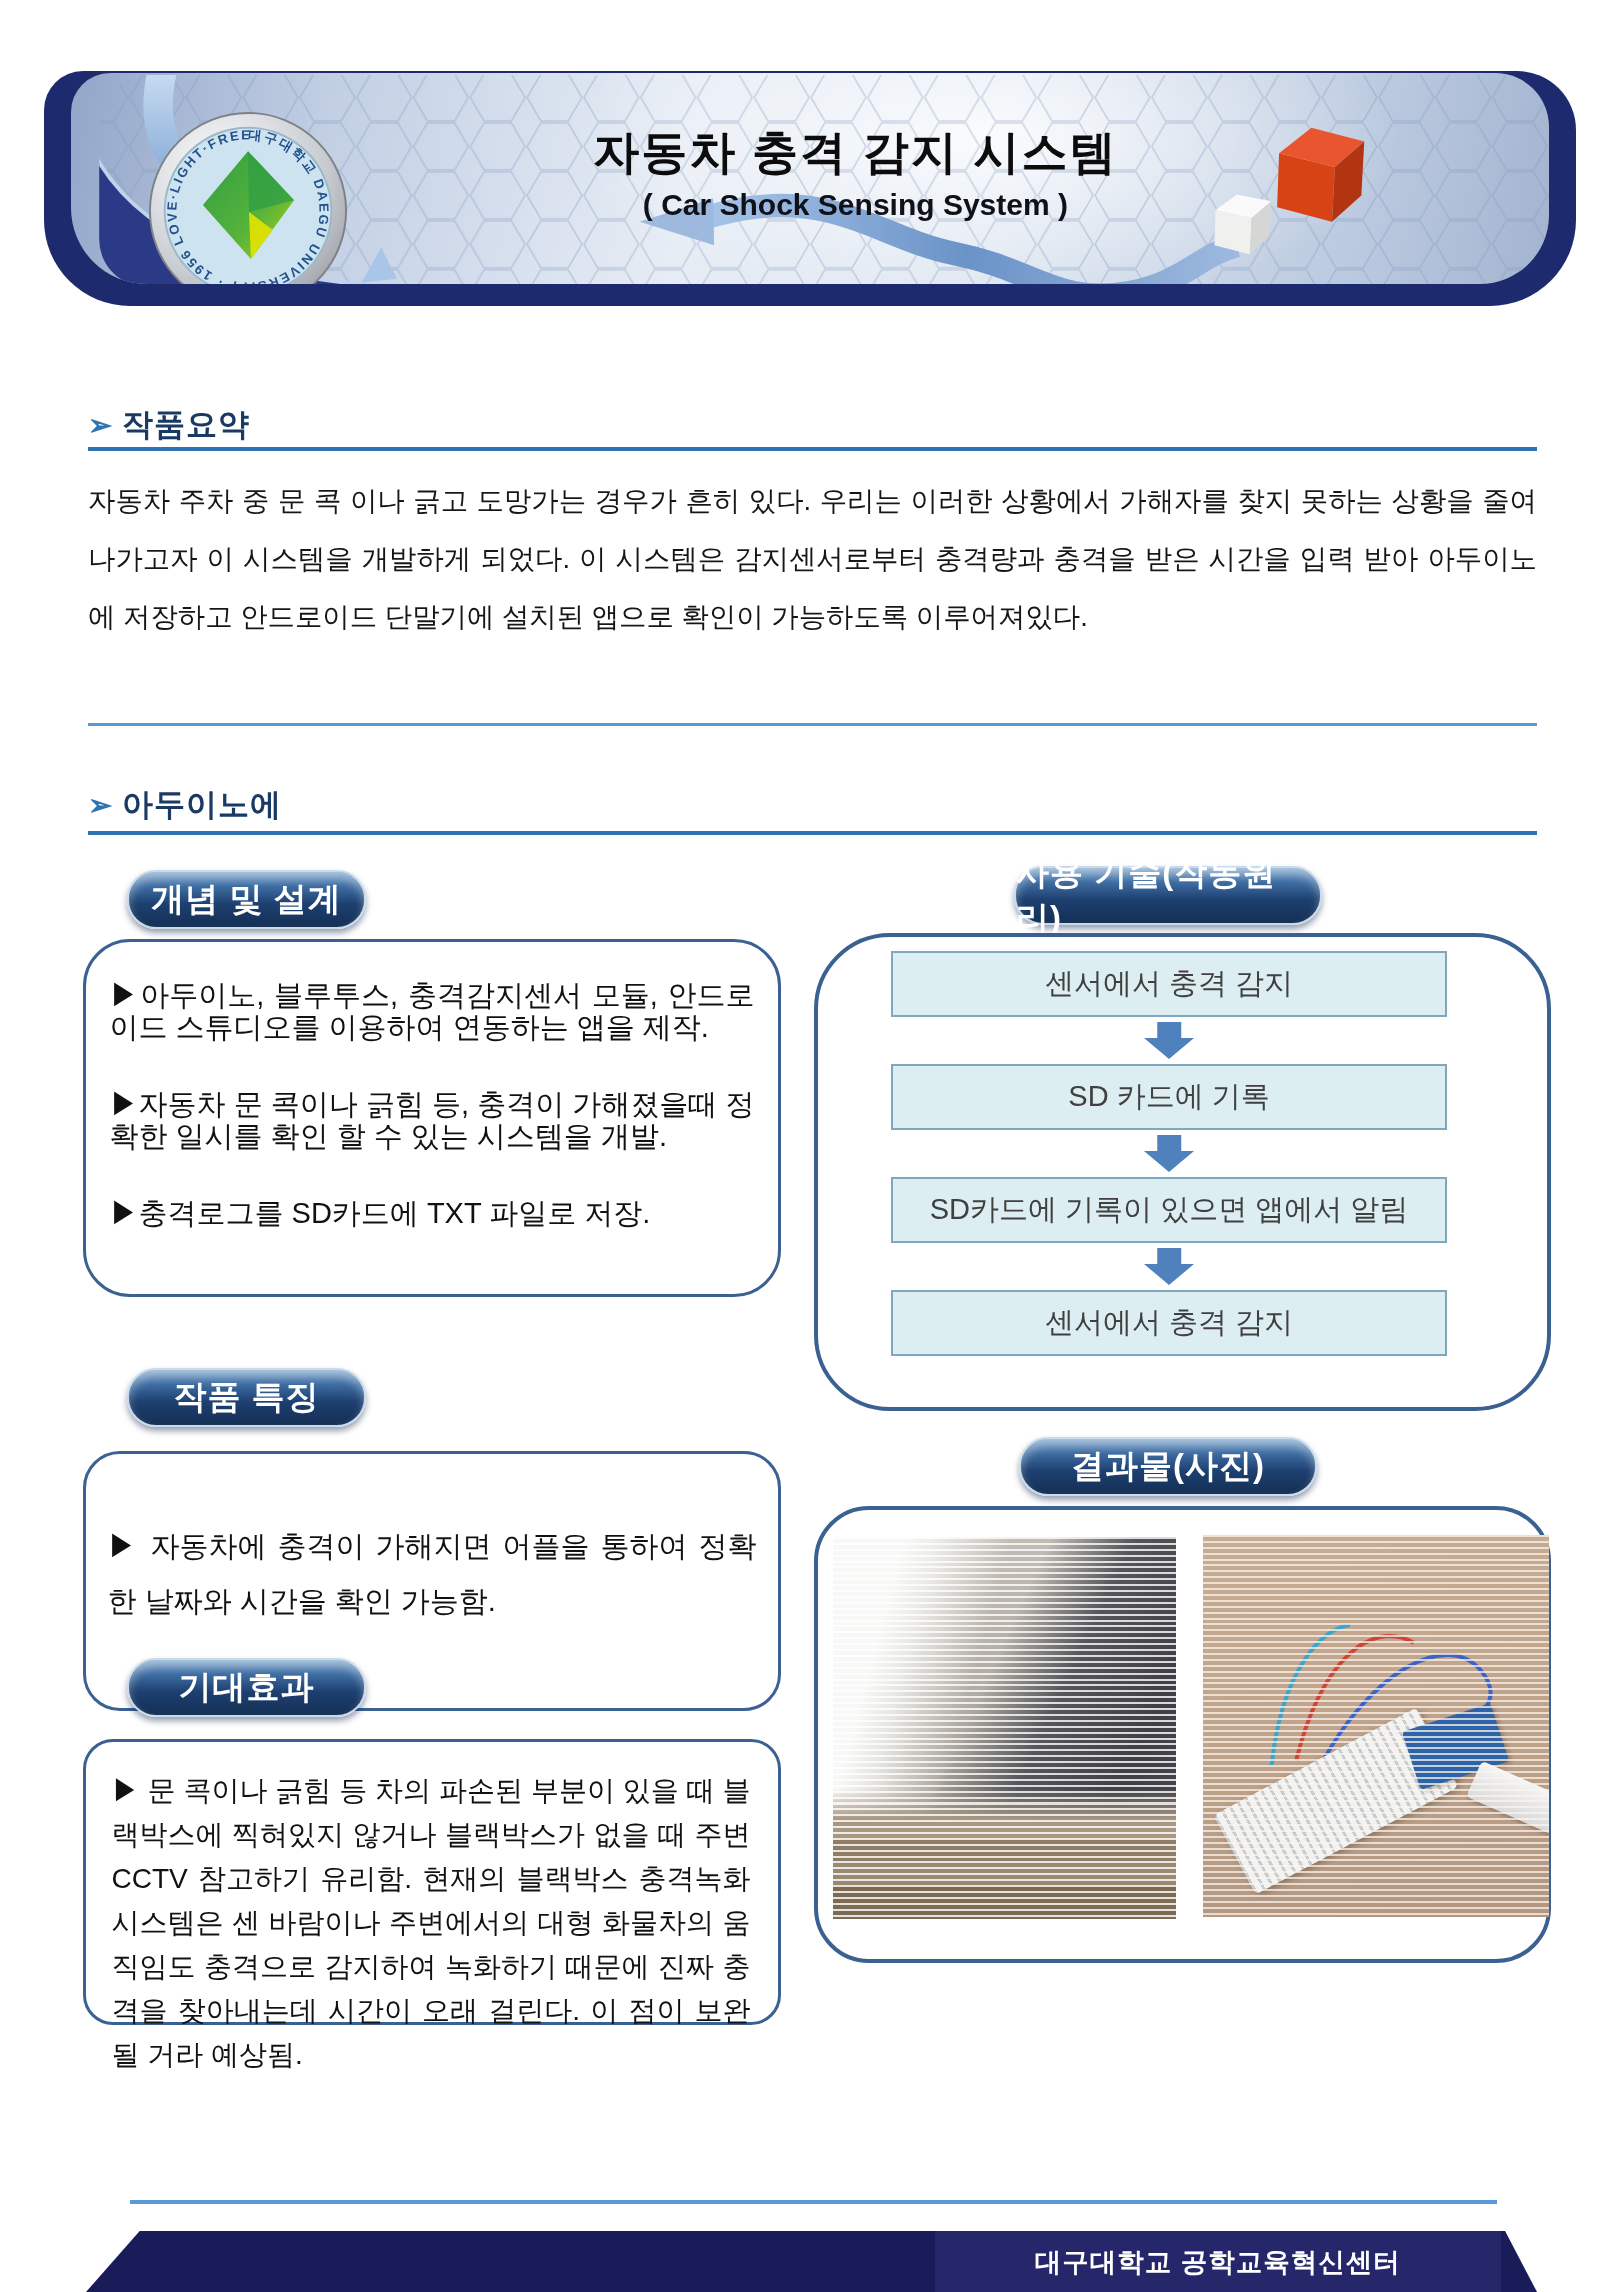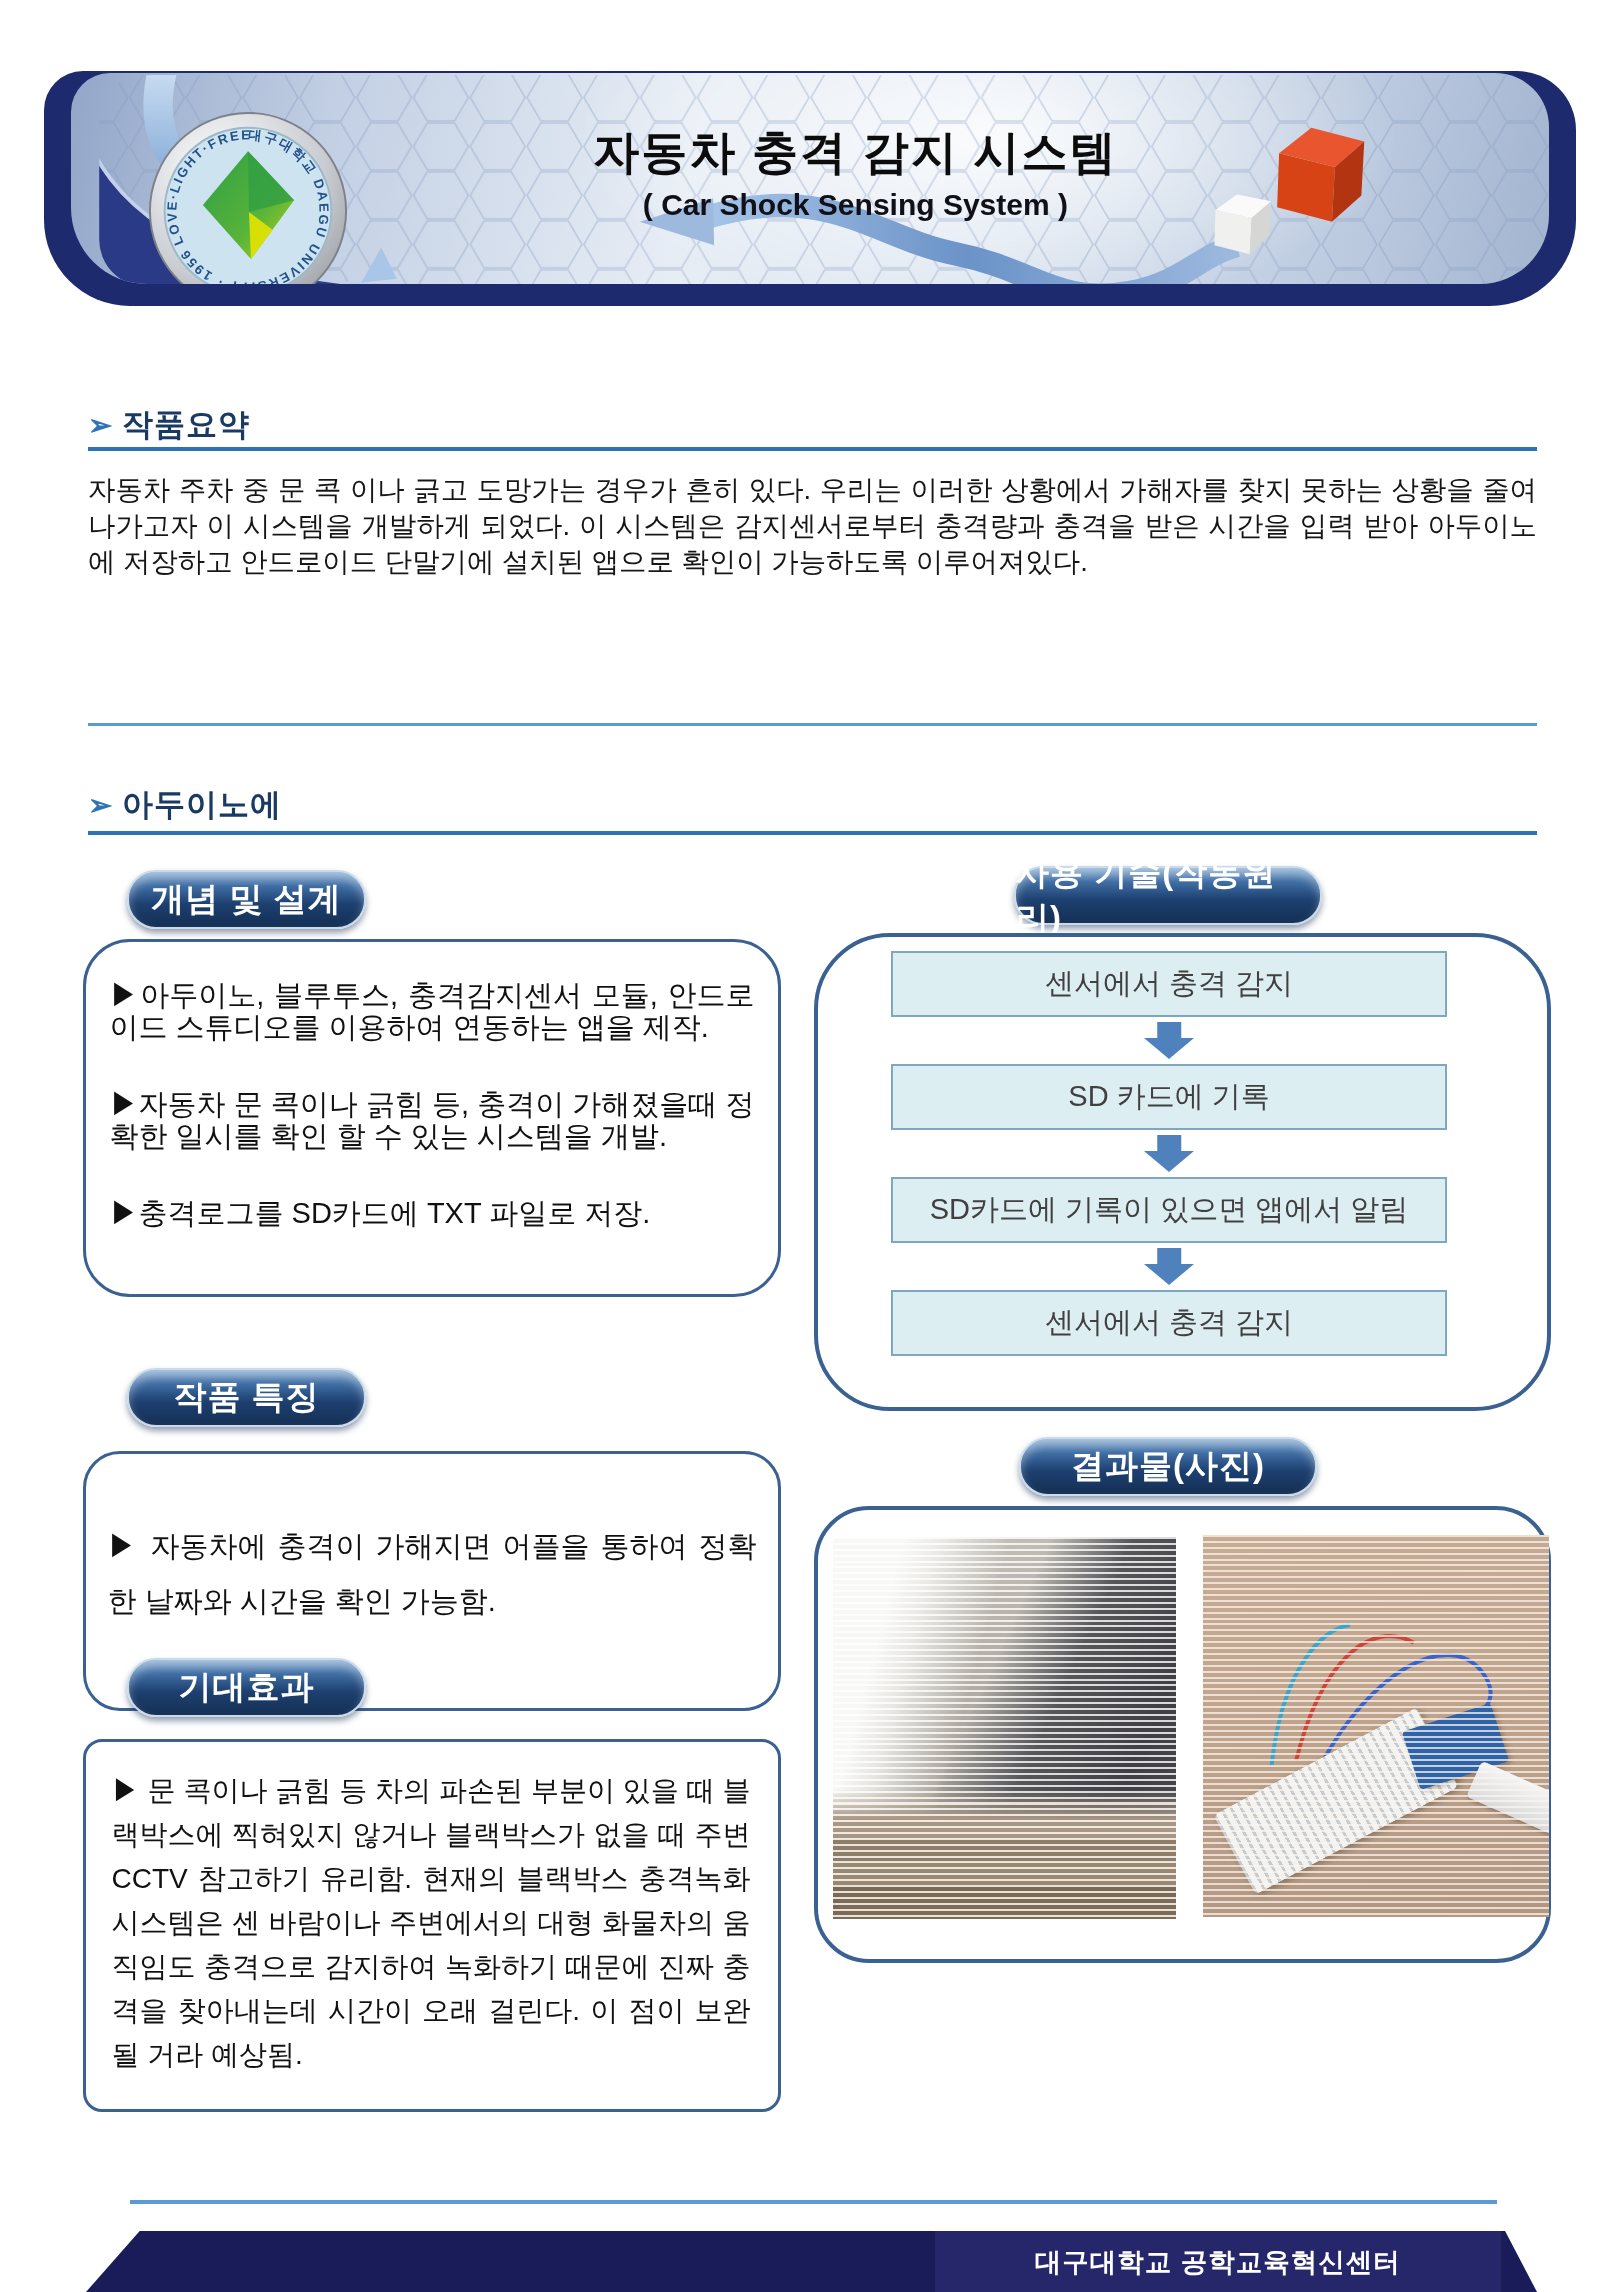--- a/index.html
+++ b/index.html
@@ -23,35 +23,35 @@
 
   
   .sec-head{position:absolute;left:88px;display:flex;align-items:center;gap:9.8px;}
   .sec-bullet{color:#2e74b5;font-size:29px;font-weight:bold;line-height:1;}
   .sec-title{font-size:31px;font-weight:bold;color:#1a3a63;letter-spacing:1px;}
   .rule{position:absolute;left:88px;width:1449px;background:#2e74b5;}
   .rule.thick{height:3.9px;}
   .rule.thin{height:2.9px;background:#5b9bd5;}
 
   .summary-body{position:absolute;left:88px;top:472px;width:1449px;margin:0;
-                font-size:27.4px;line-height:36px;text-align:justify;color:#161616;}
+                font-size:27.4px;line-height:58px;text-align:justify;color:#161616;}
 
   
   .pill{position:absolute;height:55px;border-radius:29px;display:flex;align-items:center;justify-content:center;
         color:#fff;font-weight:bold;font-size:33px;letter-spacing:1px;
         background:linear-gradient(180deg,#7fa6cd 0%,#3f6da3 26%,#1d4070 58%,#142f54 100%);
         border:2.9px solid #c9dbeb;box-shadow:0 3.9px 6.9px rgba(20,40,80,.45), inset 0 5.9px 9.8px rgba(255,255,255,.35);}
 
   
   .rbox{position:absolute;background:#ffffff;border:3.9px solid #3a6191;box-sizing:border-box;}
   .rbox.concept{left:83px;top:939px;width:698px;height:358px;border-radius:47px;padding:37px 23.5px 0 23.5px;}
   .rbox.concept p{margin:0 0 45px 0;font-size:29px;line-height:32px;text-align:justify;}
   .rbox.features{left:83px;top:1451px;width:698px;height:260px;border-radius:37px;padding:65px 21.6px 0 21.6px;}
   .rbox.features p{margin:0;font-size:29px;line-height:55px;text-align:justify;}
-  .rbox.effects{left:83px;top:1739px;width:698px;height:373px;border-radius:19px;padding:27.4px 27.4px 0 25.5px;}
+  .rbox.effects{left:83px;top:1739px;width:698px;height:286px;border-radius:30px;padding:27.4px 27.4px 0 25.5px;}
   .rbox.effects p{margin:0;font-size:28px;line-height:44px;text-align:justify;}
   .rbox.tech{left:814px;top:933px;width:737px;height:478px;border-radius:76px;border-width:4.9px;padding:13.7px 0 0 0;}
   .rbox.results{left:814px;top:1506px;width:737px;height:457px;border-radius:55px;border-width:4.9px;}
 
   
   .flow-step{margin-left:73px;width:556px;height:66px;box-sizing:border-box;
              background:#ddeef3;border:2px solid #7fa8bf;
              display:flex;align-items:center;justify-content:center;
              font-size:29px;color:#404040;}
   .flow-arrow{position:relative;margin-left:73px;width:556px;height:47px;}

